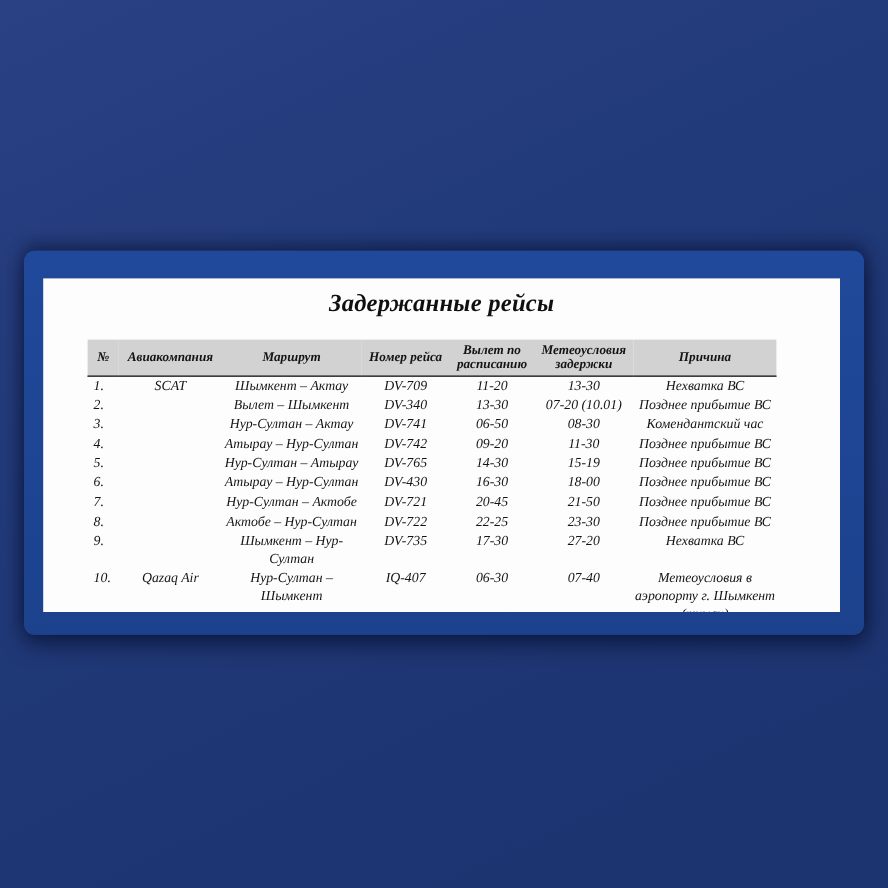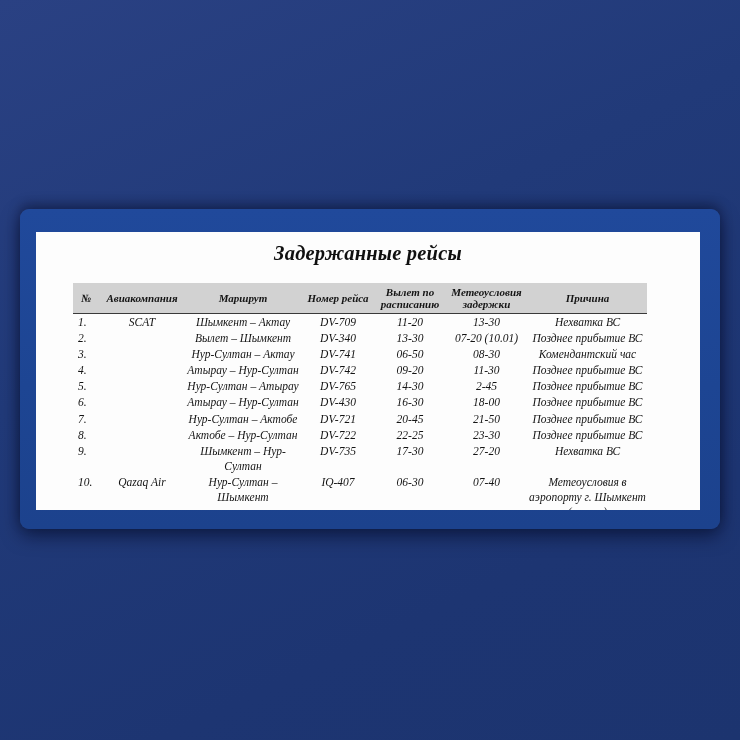--- a/index.html
+++ b/index.html
@@ -149,21 +149,21 @@
         <td>11-30</td>
         <td class="c-reason">Позднее прибытие ВС</td>
       </tr>
 
       <tr>
         <td class="c-num">5.</td>
         <td></td>
         <td>Нур-Султан – Атырау</td>
         <td>DV-765</td>
         <td>14-30</td>
-        <td>2-45</td>
+        <td>15-19</td>
         <td class="c-reason">Позднее прибытие ВС</td>
       </tr>
 
       <tr>
         <td class="c-num">6.</td>
         <td></td>
         <td>Атырау – Нур-Султан</td>
         <td>DV-430</td>
         <td>16-30</td>
         <td>18-00</td>

